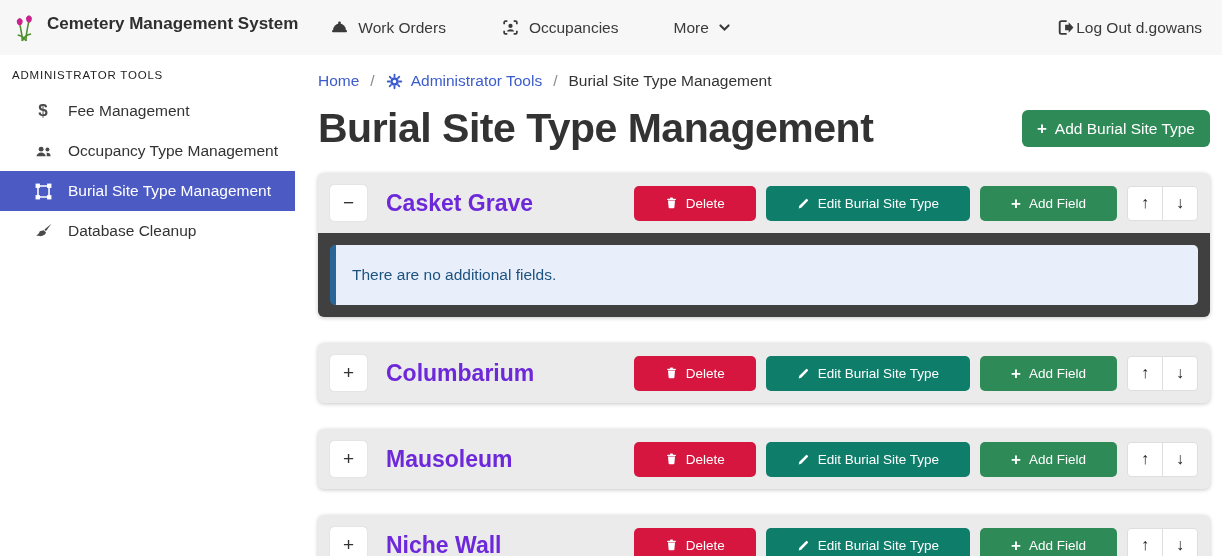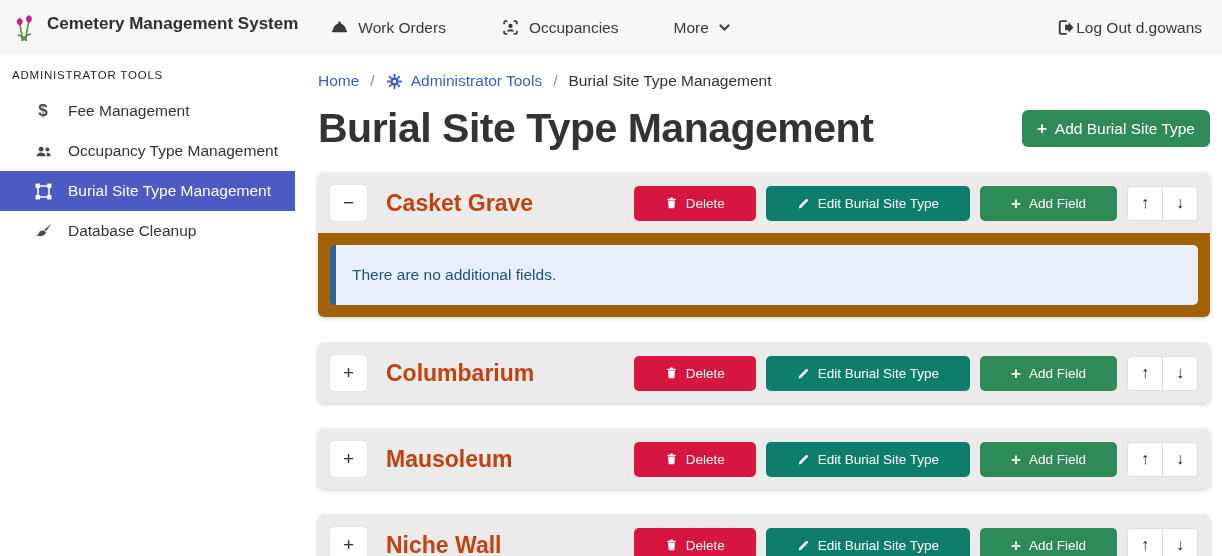--- a/index.html
+++ b/index.html
@@ -47,35 +47,35 @@
   .btn-add-type { background:#2e8b57; height:37px; padding:0 15px; border-radius:6px;
     font-size:15.5px; }
 
   
   .panel { margin-bottom:26px; border-radius:6px; box-shadow:0 1px 4px rgba(0,0,0,.22);
     background:#ebebeb; }
   .panel-head { height:60px; display:flex; align-items:center; padding:0 12px; }
   .toggle { width:37px; height:36px; background:#fff; border:none; border-radius:4px;
     font-size:19px; color:#333; cursor:pointer; box-shadow:0 0 1px rgba(0,0,0,.25);
     font-family:inherit; }
-  .panel-title { font-size:23px; font-weight:600; color:#c2410c; margin-left:19px;
+  .panel-title { font-size:23px; font-weight:600; color:#6d28d9; margin-left:19px;
     white-space:nowrap; }
   .actions { margin-left:auto; display:flex; align-items:center; gap:10px; }
   .btn-sm { height:35px; padding:0 31px; border-radius:5px; font-size:13.5px; }
   .btn-red { background:#d6163e; }
   .btn-teal { background:#0e7d6a; }
   .btn-green { background:#2e8b57; }
   .btn-sm .ic { display:inline-flex; }
   .arrow-group { display:flex; }
   .arrow-btn { width:36px; height:35px; background:#fff; border:1px solid #dedede;
     color:#222; font-size:16px; cursor:pointer; font-family:inherit; }
   .arrow-btn:first-child { border-radius:4px 0 0 4px; }
   .arrow-btn:last-child { border-radius:0 4px 4px 0; margin-left:-1px; }
 
-  .panel-body { background:#a16207; padding:12px; border-radius:0 0 6px 6px; }
+  .panel-body { background:#404040; padding:12px; border-radius:0 0 6px 6px; }
   .alert-info { background:#e9effa; border-left:6px solid #2a6597; border-radius:5px;
     padding:21px 16px; font-size:15.5px; color:#1c5280; }
 
   svg { display:block; }
 </style>
 </head>
 <body>
 
 <header class="topbar">
   <div class="brand">

